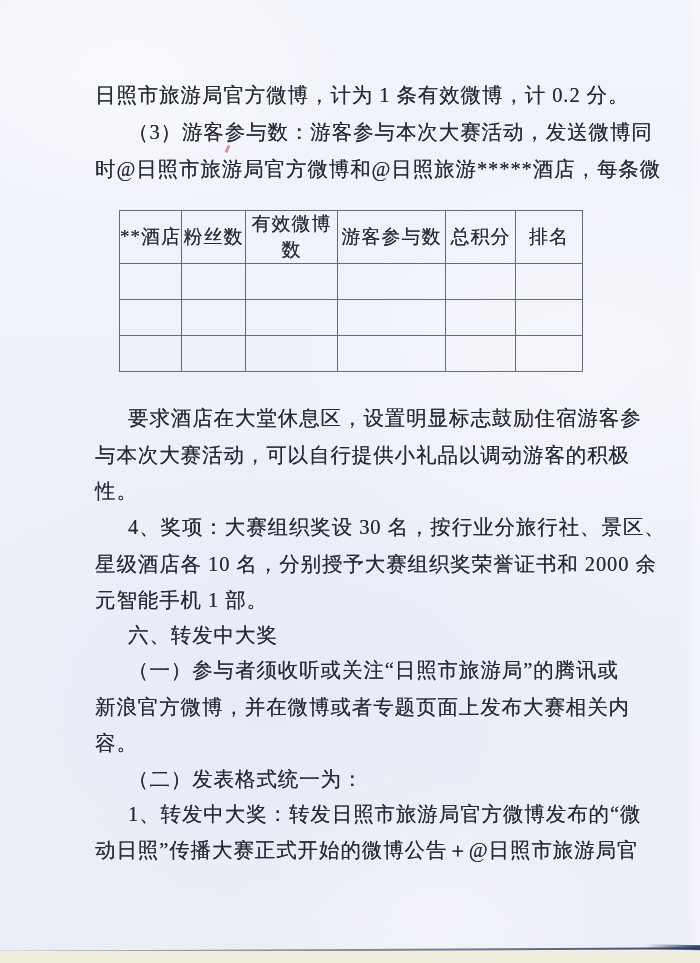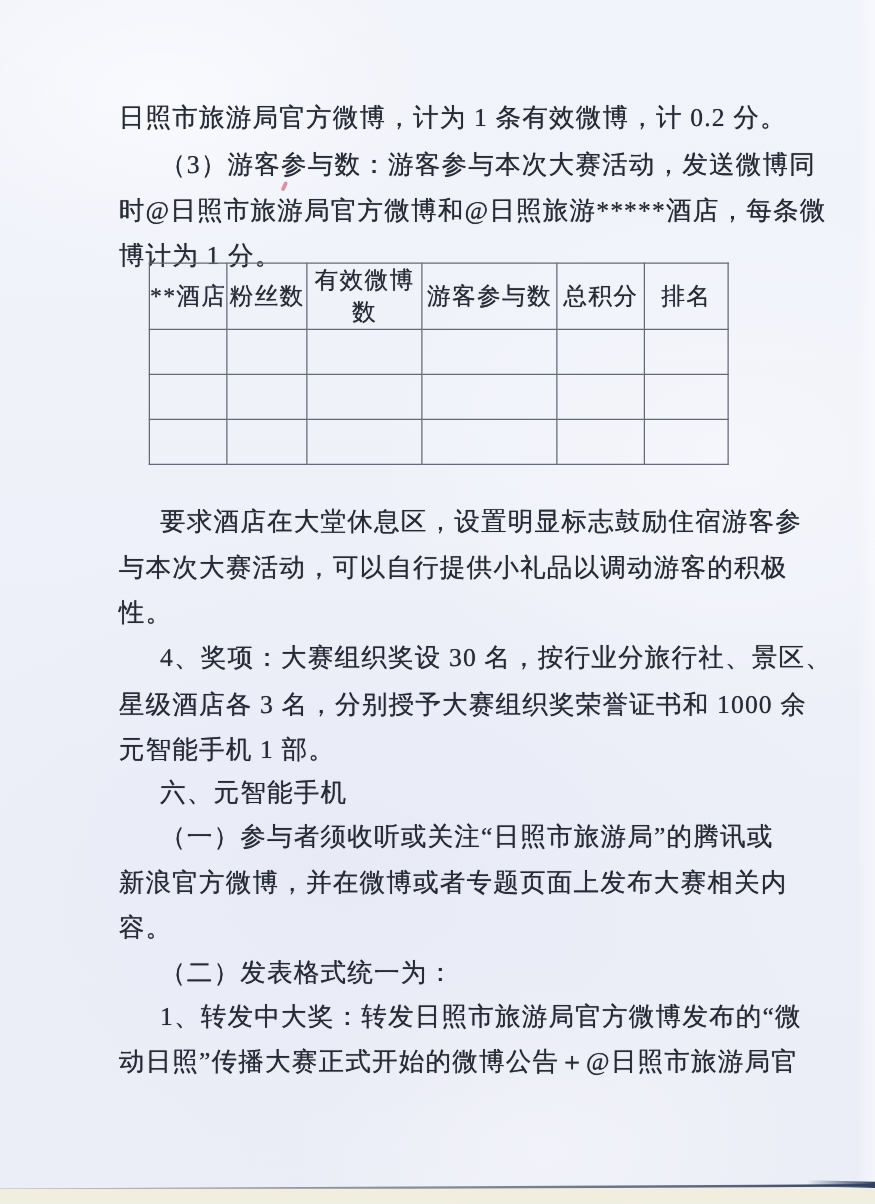--- a/index.html
+++ b/index.html
@@ -61,21 +61,20 @@
 </head>
 <body>
 
 <div class="stage">
   <div class="texture"></div>
 
   <div class="tl" style="left:95px;  top:84px;">日照市旅游局官方微博，计为 1 条有效微博，计 0.2 分。</div>
   <div class="tl" style="left:128px; top:121px;">（3）游客参与数：游客参与本次大赛活动，发送微博同</div>
   <div class="red-mark"></div>
   <div class="tl" style="left:95px;  top:158px;">时@日照市旅游局官方微博和@日照旅游*****酒店，每条微</div>
-  <div class="tl" style="left:95px;  top:194px;">博计为 1 分。</div>
 
   <table class="score">
     <colgroup>
       <col style="width:62px">
         <col style="width:64px">
         <col style="width:92px">
       <col style="width:108px">
         <col style="width:70px">
         <col style="width:67px">
     </colgroup>
@@ -112,23 +111,23 @@
           <td></td>
           <td></td>
     </tr>
   </tbody>
     </table>
 
   <div class="tl" style="left:95px;  top:444px;">与本次大赛活动，可以自行提供小礼品以调动游客的积极</div>
   <div class="tl" style="left:128px; top:407px;">要求酒店在大堂休息区，设置明显标志鼓励住宿游客参</div>
   <div class="tl" style="left:95px;  top:480px;">性。</div>
   <div class="tl" style="left:128px; top:516px;">4、奖项：大赛组织奖设 30 名，按行业分旅行社、景区、</div>
-  <div class="tl" style="left:95px;  top:553px;">星级酒店各 3 名，分别授予大赛组织奖荣誉证书和 1000 余</div>
+  <div class="tl" style="left:95px;  top:553px;">星级酒店各 10 名，分别授予大赛组织奖荣誉证书和 2000 余</div>
   <div class="tl" style="left:95px;  top:589px;">元智能手机 1 部。</div>
-  <div class="tl" style="left:128px; top:624px;">六、元智能手机</div>
+  <div class="tl" style="left:128px; top:624px;">六、转发中大奖</div>
   <div class="tl" style="left:128px; top:659px;text-align:right;">（一）参与者须收听或关注“日照市旅游局”的腾讯或</div>
   <div class="tl" style="left:95px;  top:696px;">新浪官方微博，并在微博或者专题页面上发布大赛相关内</div>
   <div class="tl" style="left:95px;  top:732px;">容。</div>
   <div class="tl" style="left:128px; top:768px;">（二）发表格式统一为：</div>
   <div class="tl" style="left:128px; top:803px;">1、转发中大奖：转发日照市旅游局官方微博发布的“微</div>
   <div class="tl" style="left:95px;  top:839px;">动日照”传播大赛正式开始的微博公告＋@日照市旅游局官</div>
 
   <div class="right-strip"></div>
   <div class="page-edge"></div>
   <div class="corner-dark"></div>

